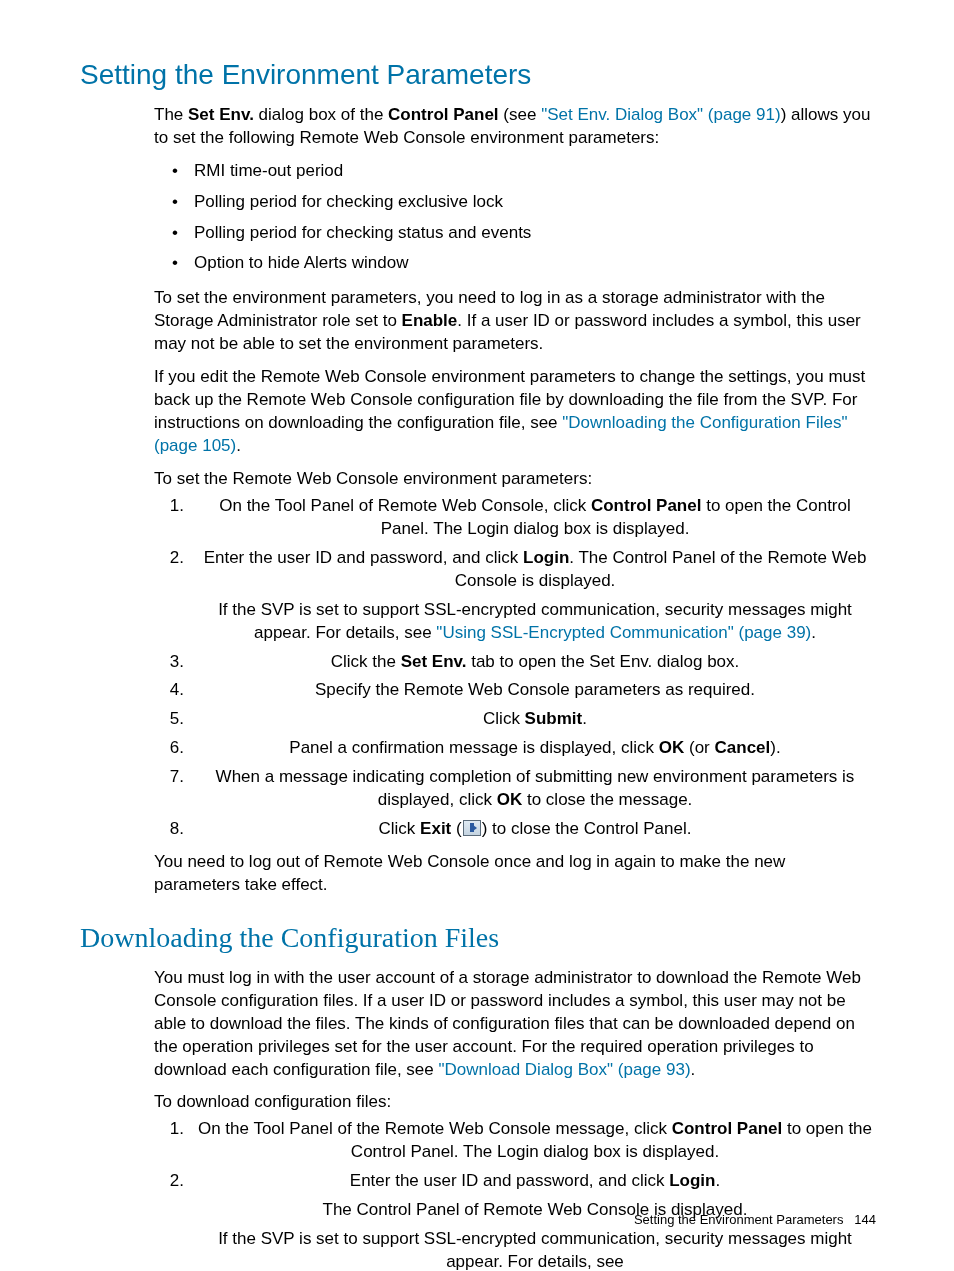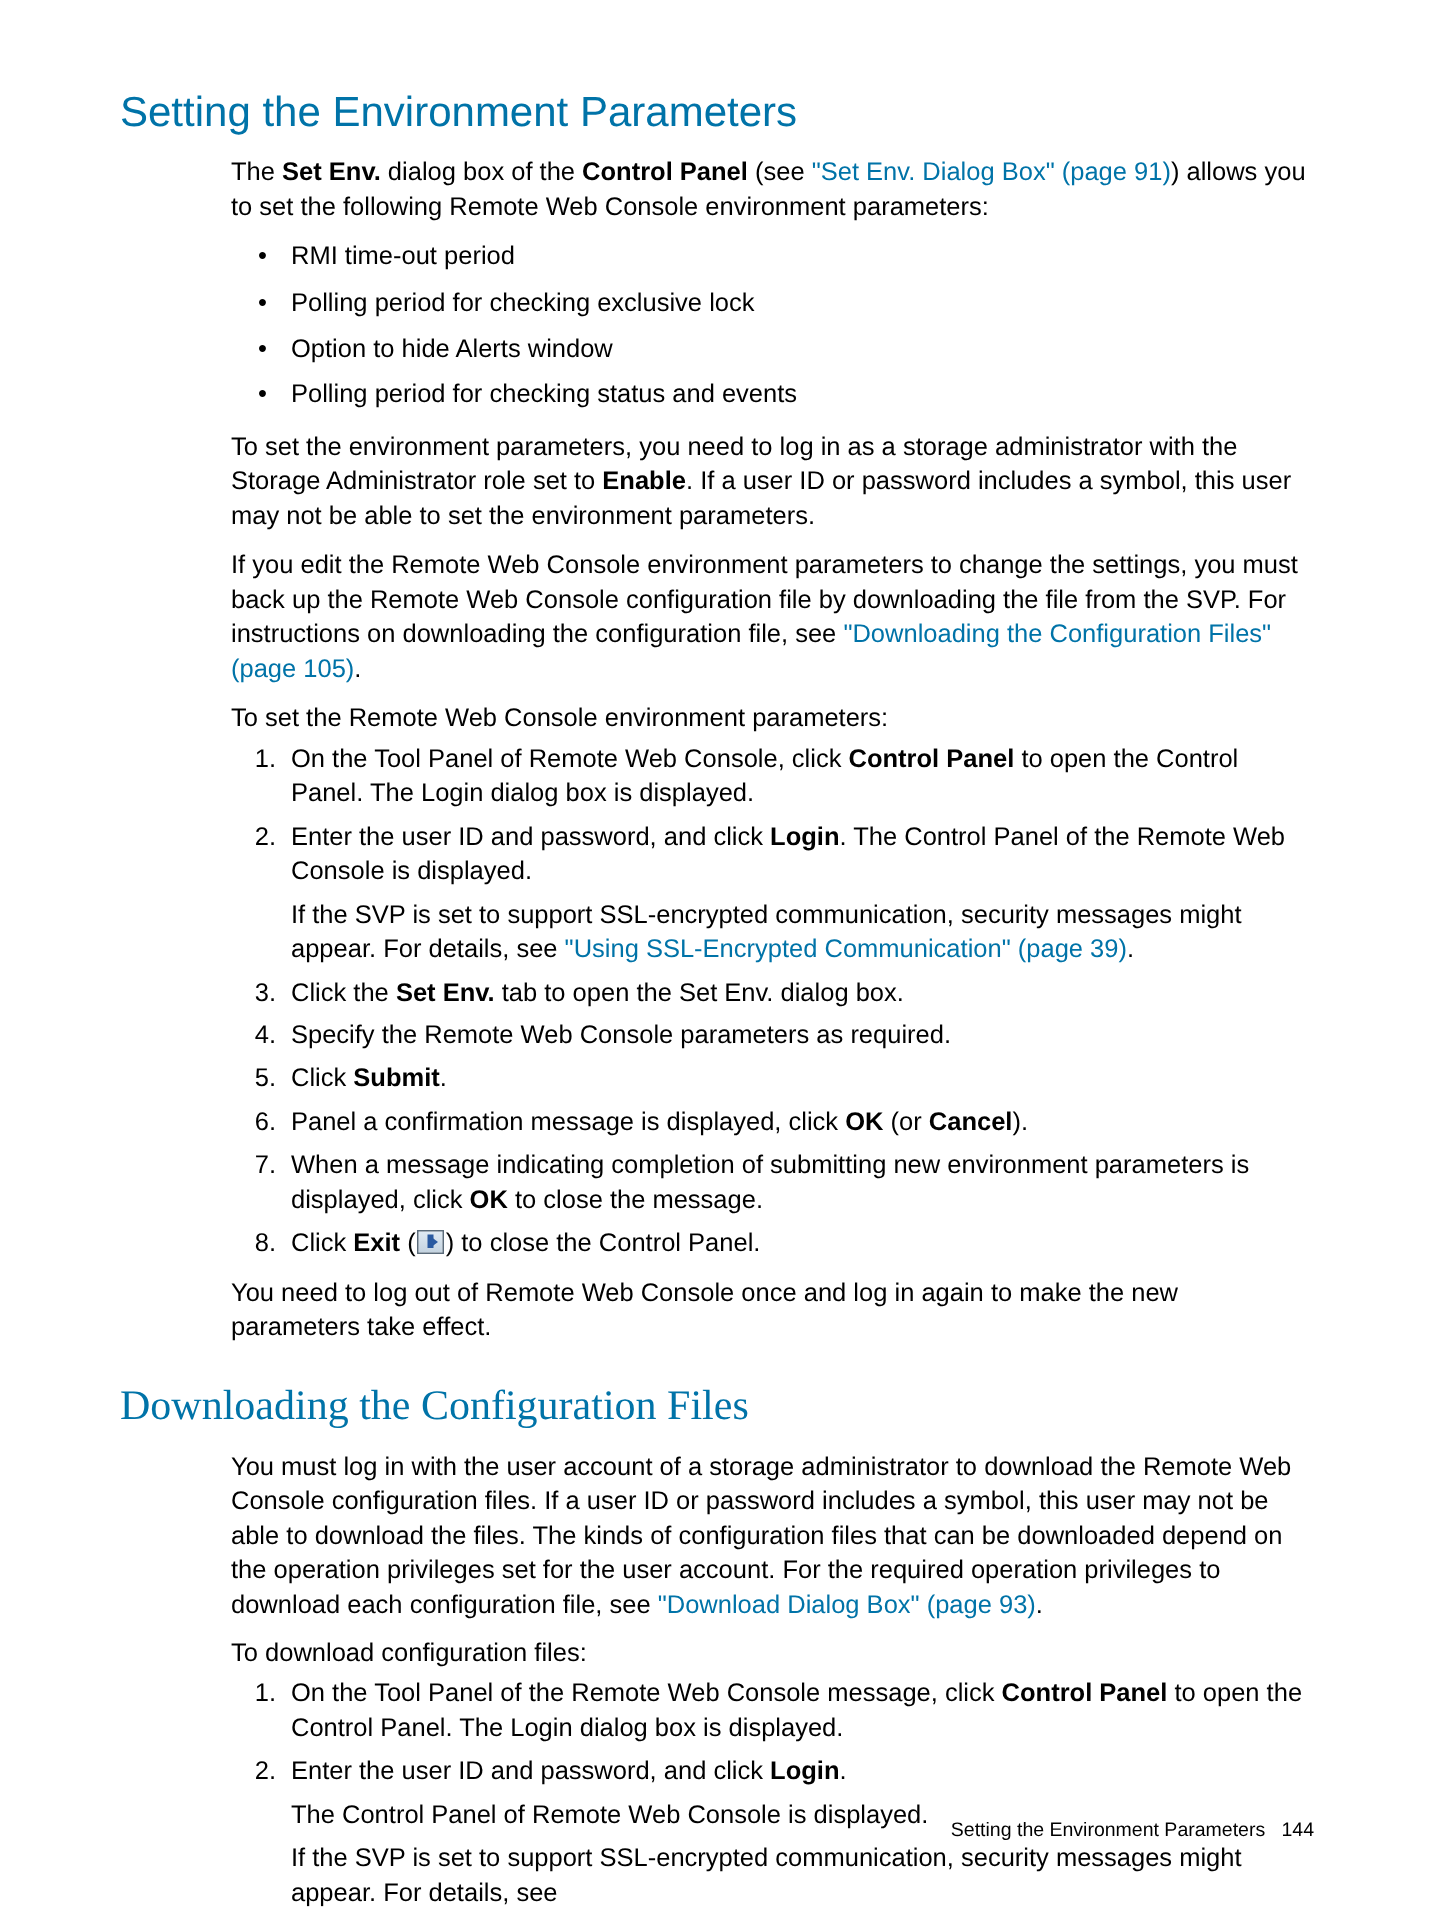--- a/index.html
+++ b/index.html
@@ -48,20 +48,21 @@
     list-style: none;
     padding-left: 0;
     margin: 4px 0 10px 0;
     counter-reset: step;
   }
   ol.steps > li {
     position: relative;
     padding-left: 40px;
     margin-bottom: 6px;
     counter-increment: step;
+    text-align: center;
   }
   ol.steps > li::before {
     content: counter(step) ".";
     position: absolute;
     left: 4px;
     top: 0;
     width: 26px;
     text-align: right;
   }
   .substep {
@@ -109,22 +110,22 @@
 <h2>Setting the Environment Parameters</h2>
 <div class="content">
 
   <p class="para">
     <span>The </span><span class="bold">Set Env.</span><span> dialog box of the </span><span class="bold">Control Panel</span><span> (see </span><span class="link">"Set Env. Dialog Box" (page 91)</span><span>) allows you to set the following Remote Web Console environment parameters:</span>
   </p>
 
   <ul class="bullets">
     <li>RMI time-out period</li>
     <li>Polling period for checking exclusive lock</li>
+    <li>Polling period for checking status and events</li>
     <li>Option to hide Alerts window</li>
-    <li>Polling period for checking status and events</li>
   </ul>
 
   <p class="para">
     <span>To set the environment parameters, you need to log in as a storage administrator with the Storage Administrator role set to </span><span class="bold">Enable</span><span>. If a user ID or password includes a symbol, this user may not be able to set the environment parameters.</span>
   </p>
 
   <p class="para">
     <span>If you edit the Remote Web Console environment parameters to change the settings, you must back up the Remote Web Console configuration file by downloading the file from the SVP. For instructions on downloading the configuration file, see </span><span class="link">"Downloading the Configuration Files" (page 105)</span><span>.</span>
   </p>
 

